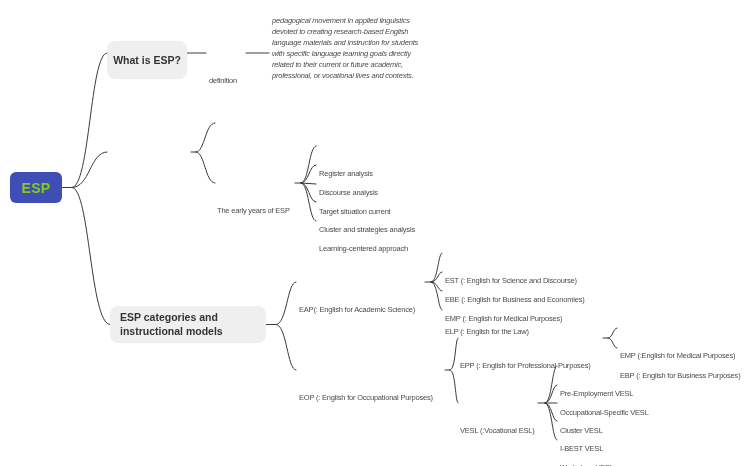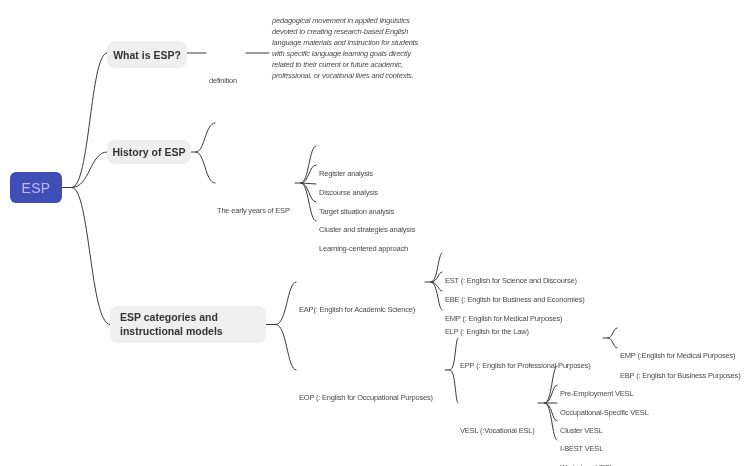--- a/index.html
+++ b/index.html
@@ -11,23 +11,23 @@
     font-family:"Liberation Sans", sans-serif;
   }
   .links{position:absolute;left:0;top:0;width:753px;height:466px;}
   .links path{fill:none;stroke:#3a3a3a;stroke-width:1;stroke-linecap:round;}
   .node{
     position:absolute;
     display:flex;align-items:center;justify-content:center;
     box-sizing:border-box;
   }
   .node.root{
-    background:#3e4eb5;color:#c4b5fd;
+    background:#3e4eb5;color:#84cc16;
     border-radius:6px;
-    font-size:14px;font-weight:normal;letter-spacing:0.3px;
+    font-size:14px;font-weight:bold;letter-spacing:0.3px;
   }
   .node.box{
     background:#efefef;color:#333333;
     border-radius:8px;
     font-size:10.5px;font-weight:600;
     white-space:nowrap;
   }
   .node.box.wrap{
     white-space:normal;
     justify-content:flex-start;text-align:left;
@@ -91,29 +91,28 @@
     <path d="M538,403 H545"></path>
     <path d="M545,403 C552,403 552,366 557,366"></path>
     <path d="M545,403 C552,403 552,385 557,385"></path>
     <path d="M545,403 H557"></path>
     <path d="M545,403 C552,403 552,421 557,421"></path>
     <path d="M545,403 C552,403 552,440 557,440"></path>
   </svg>
 
   <div class="node root" style="left:10px;top:172px;width:52px;height:31px">ESP</div>
 
-  <div class="node box" style="left:107px;top:41px;width:80px;height:27px">What is ESP?</div>
+  <div class="node box" style="left:107px;top:41px;width:80px;height:38px">What is ESP?</div>
   <div class="lbl" style="left:209px;top:53px">definition</div>
   <div class="para" style="left:272px;top:15px;width:160px">pedagogical movement in applied linguistics devoted to creating research-based English language materials and instruction for students with specific language learning goals directly related to their current or future academic, professional, or vocational lives and contexts.</div>
 
-  <div class="node box" style="left:107px;top:140px;width:84px;height:24px">History of ESP</div>
   <div class="lbl" style="left:217px;top:183px">The early years of ESP</div>
   <div class="lbl" style="left:319px;top:146px">Register analysis</div>
   <div class="lbl" style="left:319px;top:165px">Discourse analysis</div>
-  <div class="lbl" style="left:319px;top:184px">Target situation analysis</div>
+  <div class="lbl" style="left:319px;top:184px">Target situation current</div>
   <div class="lbl" style="left:319px;top:202px">Cluster and strategies analysis</div>
   <div class="lbl" style="left:319px;top:221px">Learning-centered approach</div>
 
   <div class="node box wrap" style="left:110px;top:306px;width:156px;height:37px">ESP categories and instructional models</div>
 
   <div class="lbl" style="left:299px;top:282px">EAP(: English for Academic Science)</div>
   <div class="lbl" style="left:445px;top:253px">EST (: English for Science and Discourse)</div>
   <div class="lbl" style="left:445px;top:272px">EBE (: English for Business and Economies)</div>
   <div class="lbl" style="left:445px;top:291px">EMP (: English for Medical Purposes)</div>
   <div class="lbl" style="left:445px;top:304px">ELP (: English for the Law)</div>

